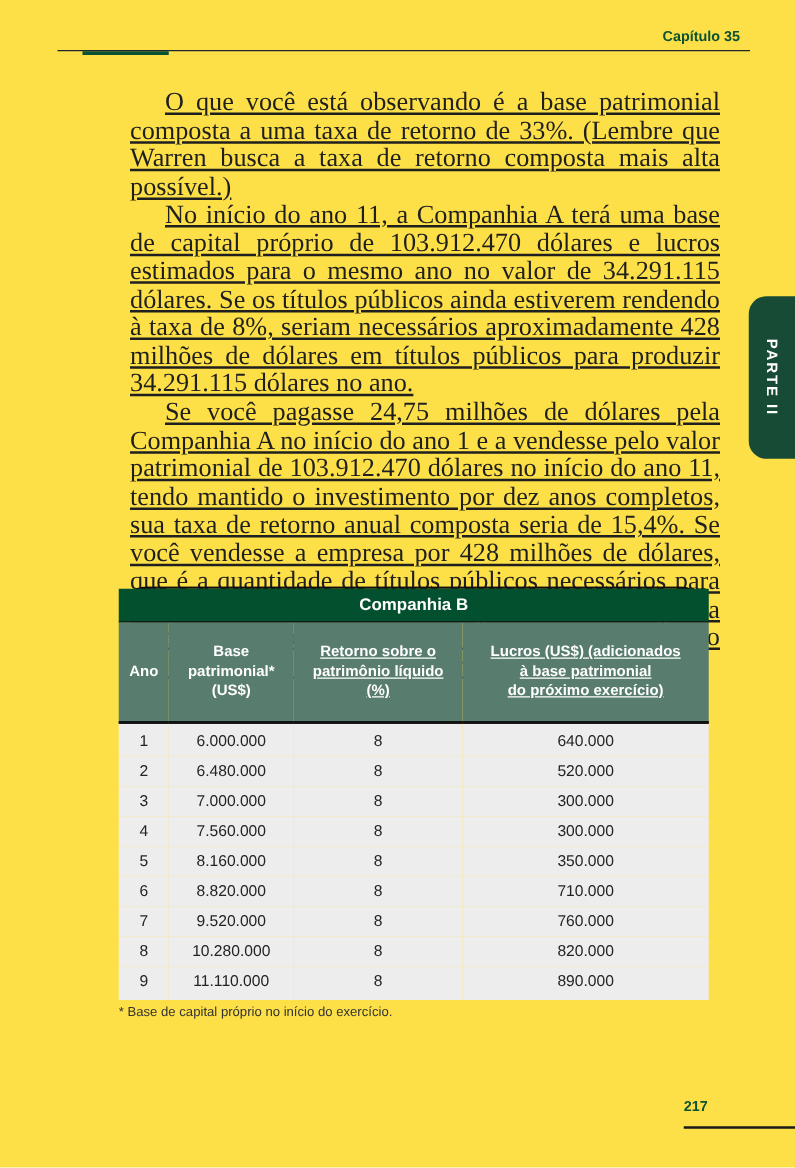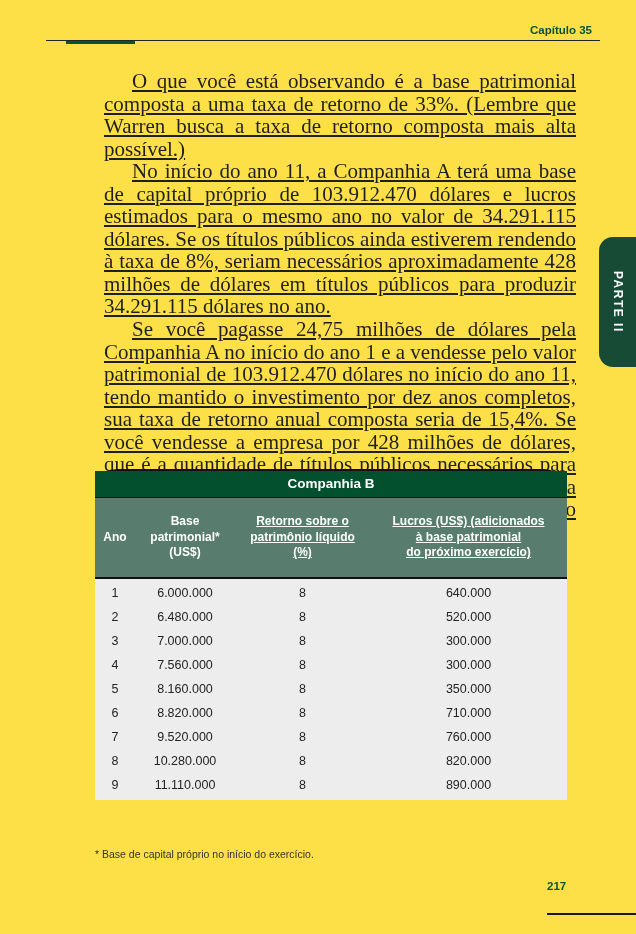--- a/index.html
+++ b/index.html
@@ -110,34 +110,34 @@
   .datatable tbody tr:last-child td { padding-bottom: 8px; }
   .col-ano   { width: 40px; }
   .col-base  { width: 100px; }
   .col-ret   { width: 135px; text-decoration: underline; }
   .col-lucro { width: 197px; text-decoration: underline; }
 
   
   .footnote {
     position: absolute;
     left: 95px;
-    top: 848px;
+    top: 804px;
     font-family: "Liberation Sans", sans-serif;
     font-size: 10.5px;
     color: #333333;
   }
 
   
   .folio {
     position: absolute;
     left: 547px;
     right: 0;
     top: 876px;
     border-bottom: 2px solid #1a1a1a;
-    padding-bottom: 19px;
+    padding-bottom: 7px;
     font-family: "Liberation Sans", sans-serif;
   }
   .folio span {
     color: #0b5232;
     font-weight: 700;
     font-size: 11.5px;
   }
 
   
   .part-tab {

